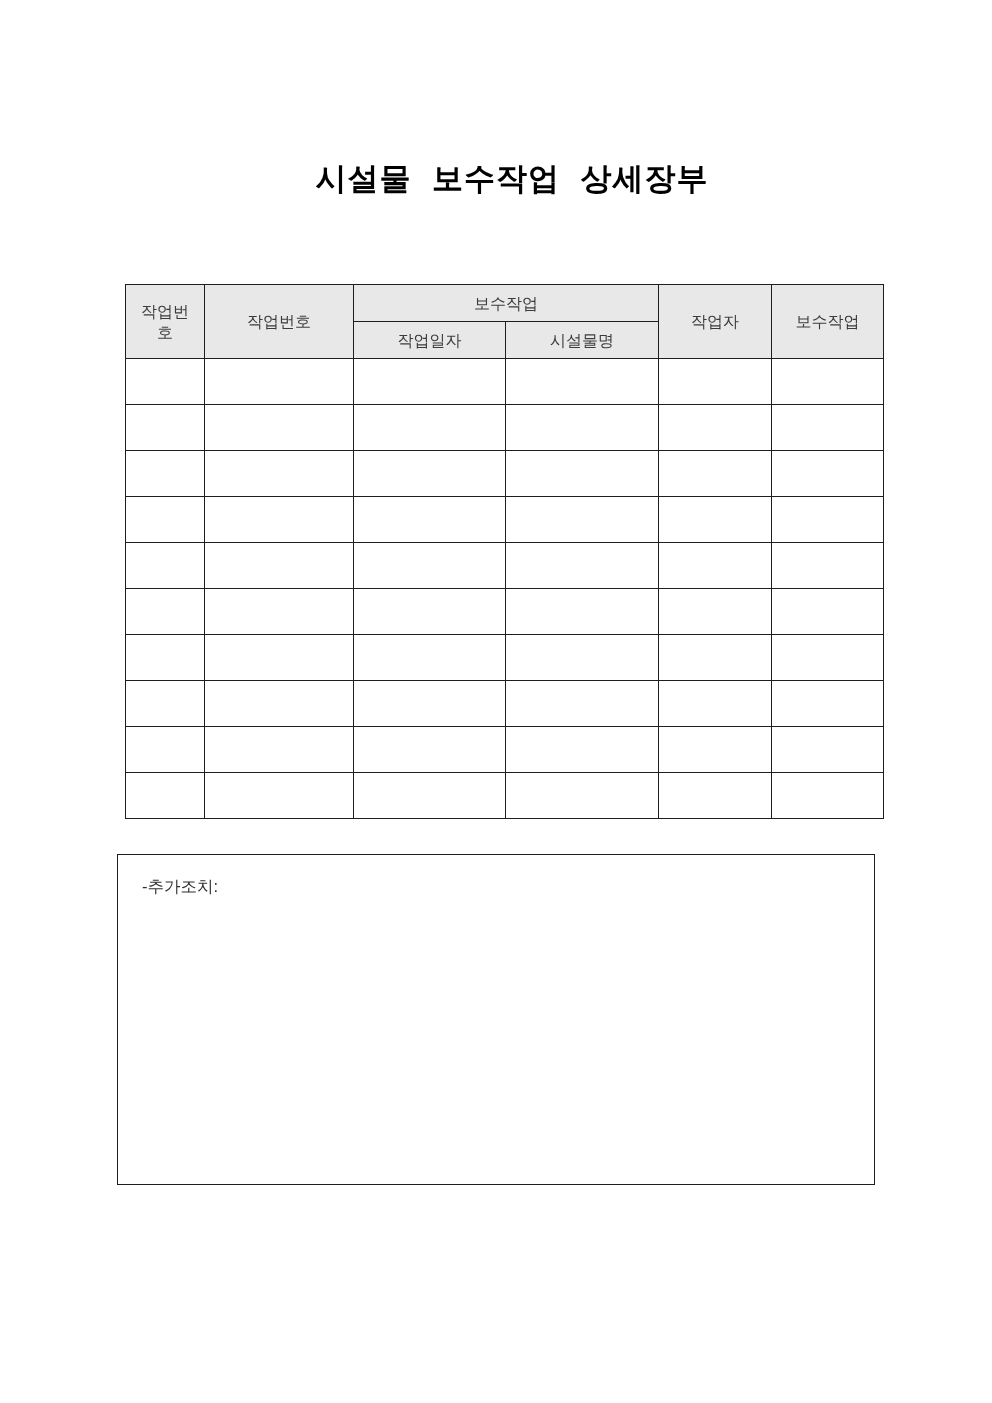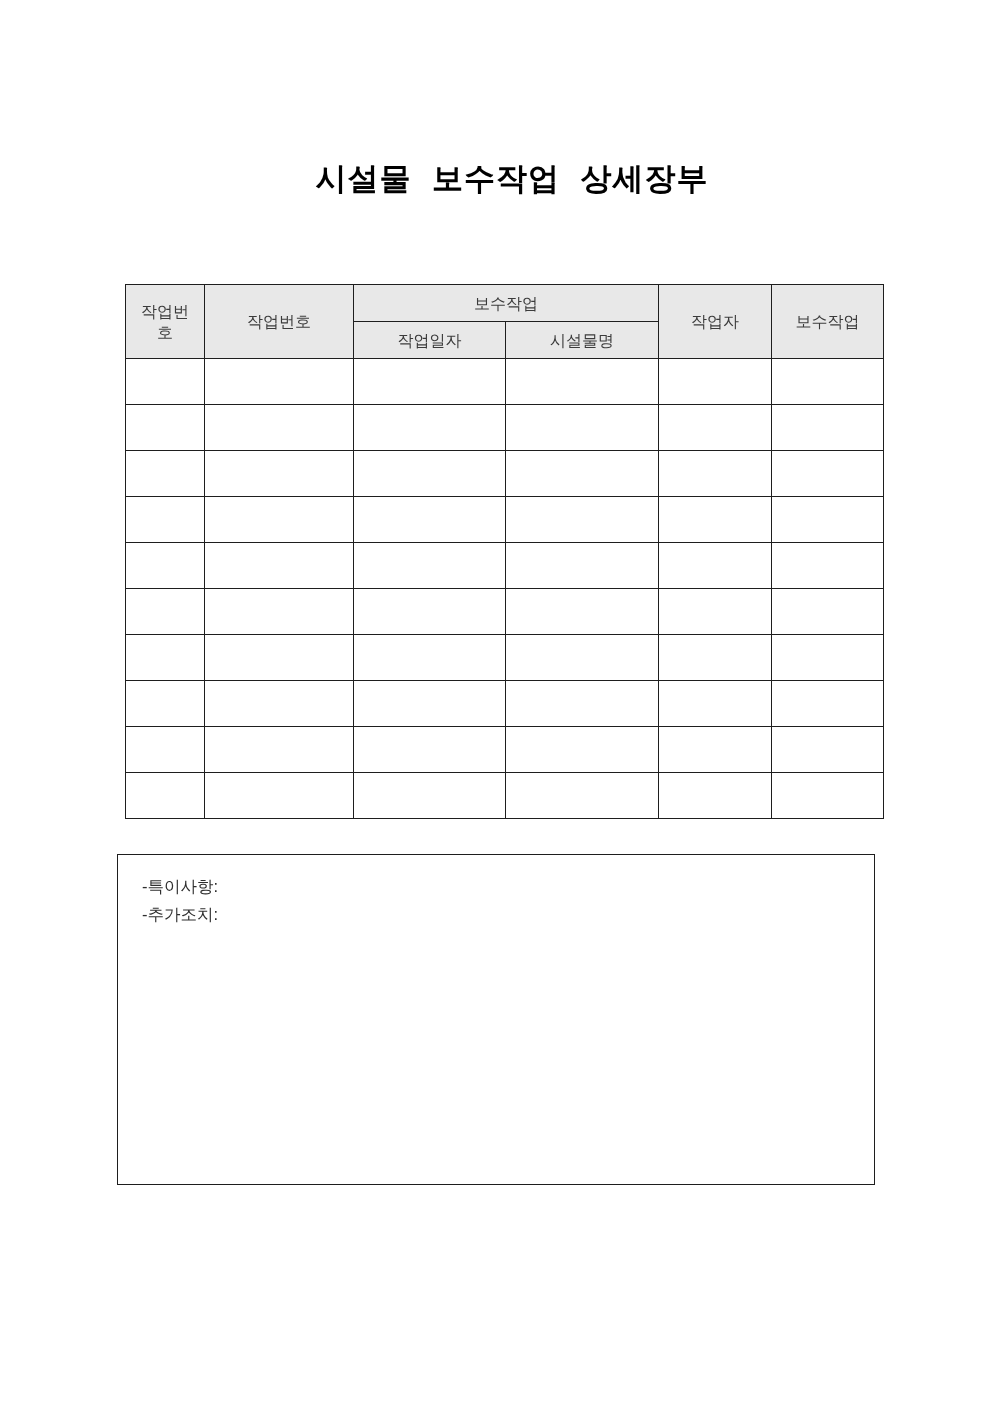--- a/index.html
+++ b/index.html
@@ -176,15 +176,14 @@
         <td></td>
         <td></td>
         <td></td>
         <td></td>
         <td></td>
       </tr>
     </tbody>
 </table>
 
 <div class="notes-box">
-  <div class="notes-line">-특이사항:</div>
   <div class="notes-line">-추가조치:</div>
 </div>
 
 </body></html>

